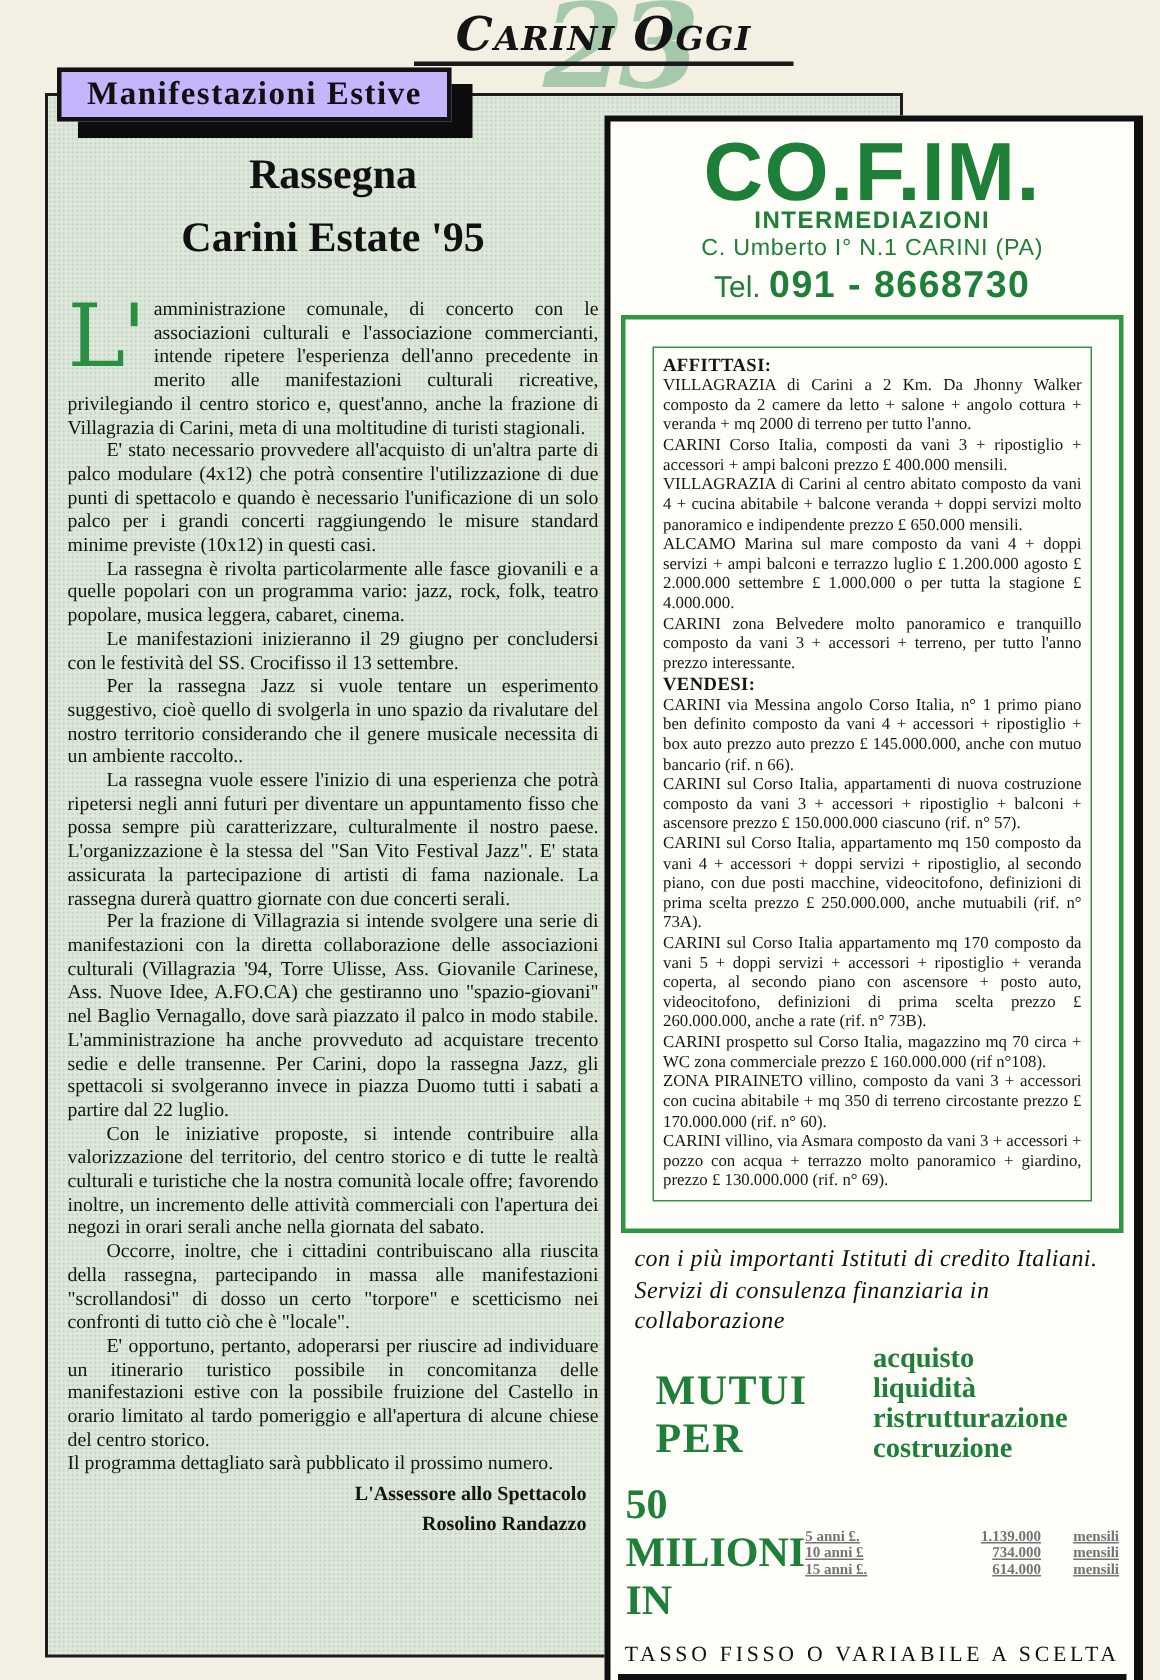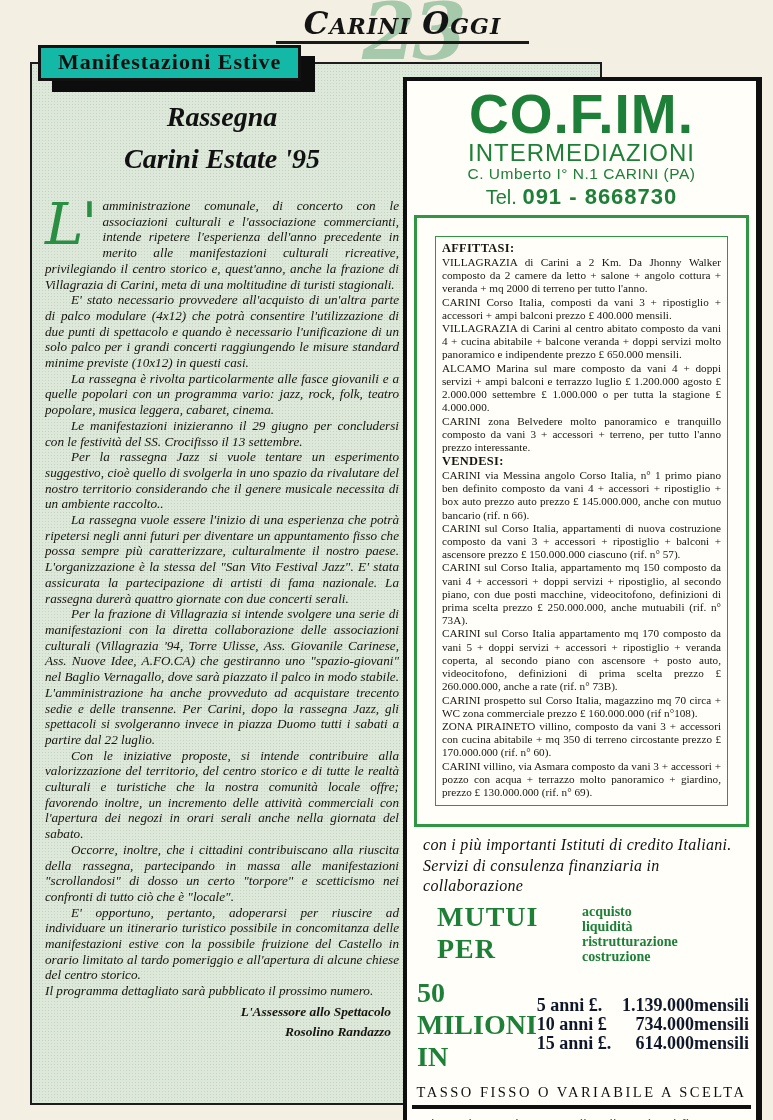--- a/index.html
+++ b/index.html
@@ -20,25 +20,25 @@
     font-family:"DejaVu Serif", serif; font-style:italic; font-weight:bold;
     font-variant:small-caps; font-size:31px; letter-spacing:1px; color:#141414;
     border-bottom:3px solid #1a1a1a; padding:0 28px 1px 28px; line-height:1.1;
   }
   
   .green-box {
     position:absolute; left:30px; top:62px; width:572px; height:1043px;
     background-color:#dde7da;
     background-image:radial-gradient(#c3d5c1 0.7px, rgba(0,0,0,0) 0.8px);
     background-size:3px 3px;
-    border:2px solid #1c1c1c; box-sizing:border-box; z-index:1;font-style:italic;
+    border:2px solid #1c1c1c; box-sizing:border-box; z-index:1;
   }
   .label-box {
     position:absolute; left:38px; top:45px; z-index:4;
-    background:#14b8a6; border:3px solid #121212; padding:1px 17px 3px;
+    background:#c4b5fd; border:3px solid #121212; padding:1px 17px 3px;
     font-family:"Liberation Serif", serif; font-weight:bold; font-size:22px;
     letter-spacing:1px; color:#101010;
     box-shadow:14px 11px 0 #0d0d0d;
   }
   .leftcol { position:absolute; left:13px; top:32px; width:354px; }
   .title {
     text-align:center; font-weight:bold; font-size:28px; line-height:1.5;
     margin:0 0 18px; color:#111;
   }
   .article { font-size:13.2px; line-height:1.19; text-align:justify; }
@@ -53,46 +53,46 @@
   .ad-box {
     position:absolute; left:403px; top:77px; width:359px; z-index:3;
     background:#fffef9; border:4px solid #0f0f0f; border-right-width:6px;
     box-sizing:border-box; padding-bottom:7px;
   }
   .ad-brand {
     text-align:center; font-family:"Liberation Sans", sans-serif; font-weight:bold;
     font-size:55px; line-height:0.95; color:#1e8038; margin-top:7px; letter-spacing:1px;
   }
   .ad-sub {
-    text-align:center; font-family:"Liberation Sans", sans-serif; font-weight:normal;
-    font-size:24px; line-height:1.05; color:#1e8038; letter-spacing:1px;
+    text-align:center; font-family:"Liberation Sans", sans-serif; font-weight:bold;
+    font-size:16px; line-height:1.05; color:#1e8038; letter-spacing:1px;
   }
   .ad-addr {
     text-align:center; font-family:"Liberation Sans", sans-serif;
     font-size:15.5px; line-height:1.2; color:#1e8038; letter-spacing:0.5px;
   }
   .ad-tel { text-align:center; font-family:"Liberation Sans", sans-serif; color:#1e8038; font-size:20px; line-height:1.15; }
-  .ad-tel .tel-num { font-weight:bold; font-size:22px; letter-spacing:1px; }
+  .ad-tel .tel-num { font-weight:bold; font-size:25px; letter-spacing:1px; }
   .listings { margin:6px 7px 0; border:3px solid #2f9744; padding:18px; }
   .listings-inner {
     border:1px solid #2f9744; padding:4px 6px 6px;
     font-size:11.2px; line-height:1.18; text-align:justify; color:#17170f;
   }
   .listings-inner p { margin:0; }
   .listing-head { font-weight:bold; font-size:12.4px; letter-spacing:0.3px; }
   .services {
     font-style:italic; font-size:16px; line-height:1.28;
     margin:8px 10px 0 16px; letter-spacing:0.3px; color:#111;
   }
   .mutui-row { display:flex; align-items:flex-end; margin:4px 14px 0 30px; }
   .mutui-label { flex:1; font-weight:bold; font-size:28px; color:#1e8038; letter-spacing:1px; }
-  .mutui-items { width:160px; font-weight:bold; font-size:14px; line-height:1.06; color:#1e8038; }
+  .mutui-items { width:160px; font-weight:bold; font-size:19px; line-height:1.06; color:#1e8038; }
   .milioni-row { display:flex; align-items:center; margin:12px 10px 0 10px; }
   .milioni-label { flex:1; font-weight:bold; font-size:28px; color:#1e8038; letter-spacing:0px; }
-  .rates { width:216px; font-weight:bold; font-size:18px; line-height:1.07; color:#0f172a; }
+  .rates { width:216px; font-weight:bold; font-size:10px; line-height:1.07; color:#737373;text-decoration:underline; }
   .rate-row { display:flex; }
   .rate-term { width:64px; white-space:nowrap; }
   .rate-amount { flex:1; text-align:right; }
   .rate-unit { width:52px; text-align:right; }
   .tasso {
     text-align:center; font-size:14.5px; letter-spacing:2.5px; color:#101010;
     margin:11px 5px 0; padding-bottom:4px; border-bottom:4px solid #101010;
   }
   .financing {
     text-align:center; font-family:"Liberation Sans", sans-serif; color:#1e8038;

